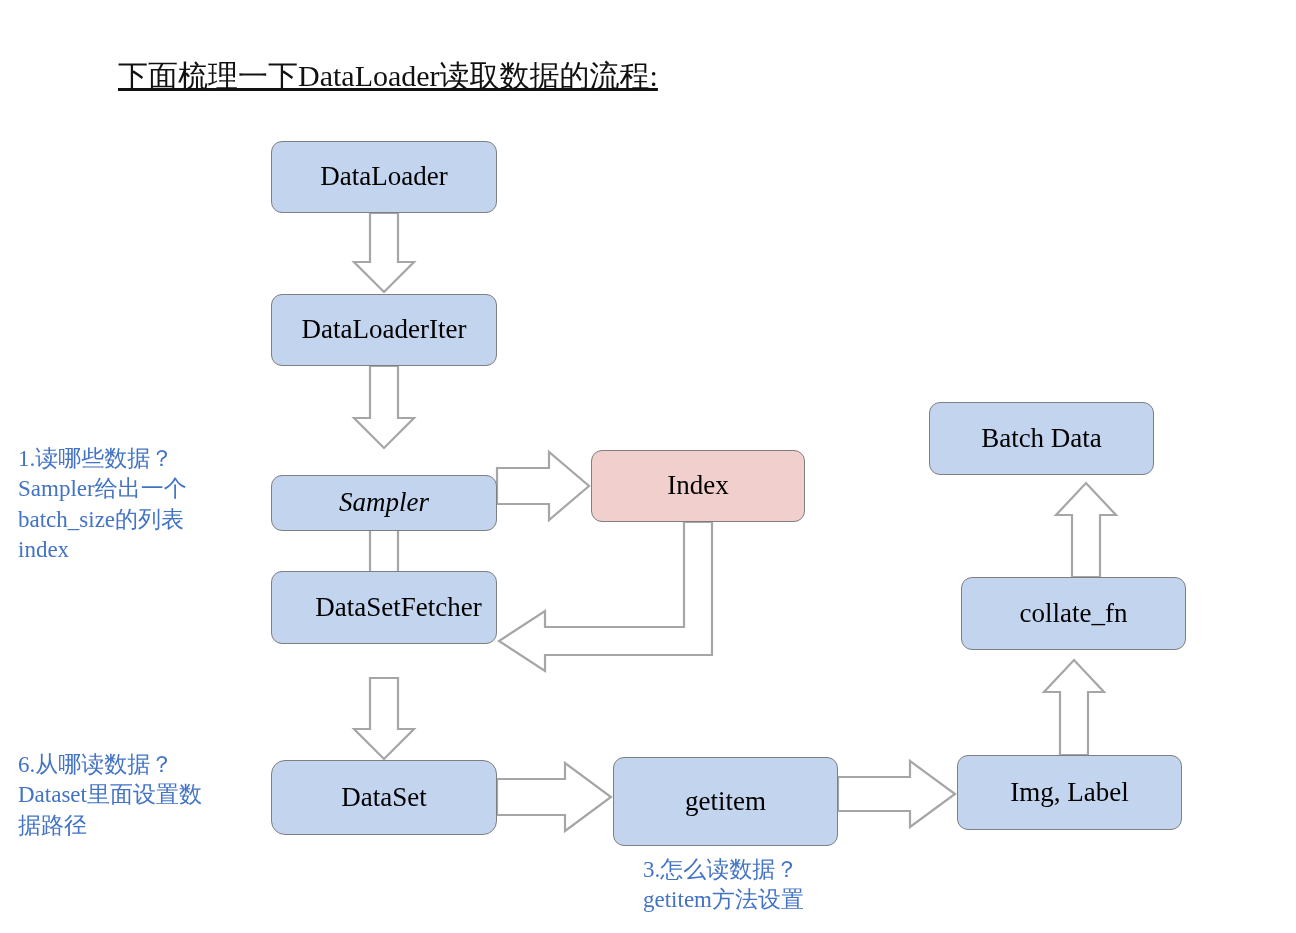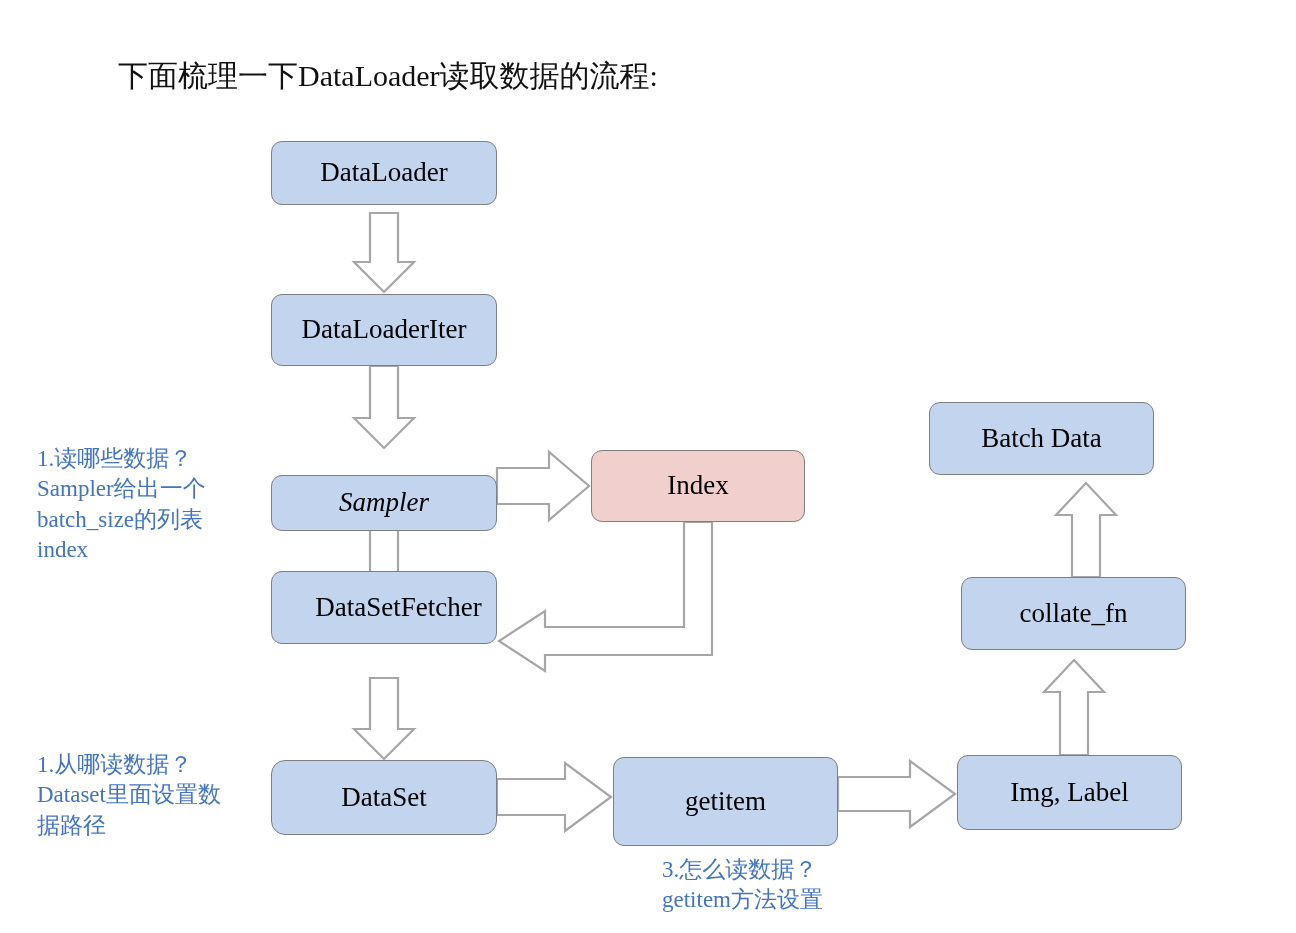--- a/index.html
+++ b/index.html
@@ -23,20 +23,21 @@
   }
   .title {
     position: absolute;
     left: 118px;
     top: 56px;
     font-family: "Liberation Serif", serif;
     font-size: 30px;
     color: #111111;
     white-space: nowrap;
     letter-spacing: 0px;
+    text-decoration: underline;
   }
   .node {
     position: absolute;
     box-sizing: border-box;
     border: 1.4px solid #7f7f7f;
     border-radius: 11px;
     display: flex;
     align-items: center;
     justify-content: center;
     font-family: "Liberation Serif", serif;
@@ -51,21 +52,20 @@
   .node.pink {
     background: #f1cfcd;
   }
   .note {
     position: absolute;
     font-family: "Liberation Serif", serif;
     font-size: 23px;
     color: #4273c5;
     line-height: 1.32;
     white-space: pre-line;
-    margin-left: 19px;
   }
   svg.arrows {
     position: absolute;
     left: 0; top: 0;
     width: 1296px;
     height: 933px;
     pointer-events: none;
   }
   .blockarrow {
     fill: #ffffff;
@@ -98,21 +98,21 @@
     <polygon class="blockarrow" points="497,779 565,779 565,763 611,797 565,831 565,815 497,815"></polygon>
 
     <polygon class="blockarrow" points="838,777 910,777 910,761 955,794 910,827 910,811 838,811"></polygon>
 
     <polygon class="blockarrow" points="1060,755 1060,692 1044,692 1074,660 1104,692 1088,692 1088,755"></polygon>
 
     <polygon class="blockarrow" points="1072,577 1072,515 1056,515 1086,483 1116,515 1100,515 1100,577"></polygon>
 
   </svg>
 
-  <div class="node blue" style="left:271px; top:141px; width:226px; height:64px;">
+  <div class="node blue" style="left:271px; top:141px; width:226px; height:72px;">
     <span>DataLoader</span>
   </div>
 
   <div class="node blue" style="left:271px; top:294px; width:226px; height:72px;">
     <span>DataLoaderIter</span>
   </div>
 
   <div class="node blue" style="left:271px; top:475px; width:226px; height:56px;font-style:italic;">
     <span>Sampler</span>
   </div>
@@ -143,20 +143,20 @@
 
   <div class="node blue" style="left:929px; top:402px; width:225px; height:73px;">
     <span>Batch Data</span>
   </div>
 
   <div class="note" style="left:18px; top:444px;">1.读哪些数据？
 Sampler给出一个
 batch_size的列表
 index</div>
 
-  <div class="note" style="left:18px; top:750px;">1.从哪读数据？
+  <div class="note" style="left:18px; top:750px;">6.从哪读数据？
 Dataset里面设置数
 据路径</div>
 
   <div class="note" style="left:643px; top:855px;">3.怎么读数据？
 getitem方法设置</div>
 
 </div>
 
 </body></html>

